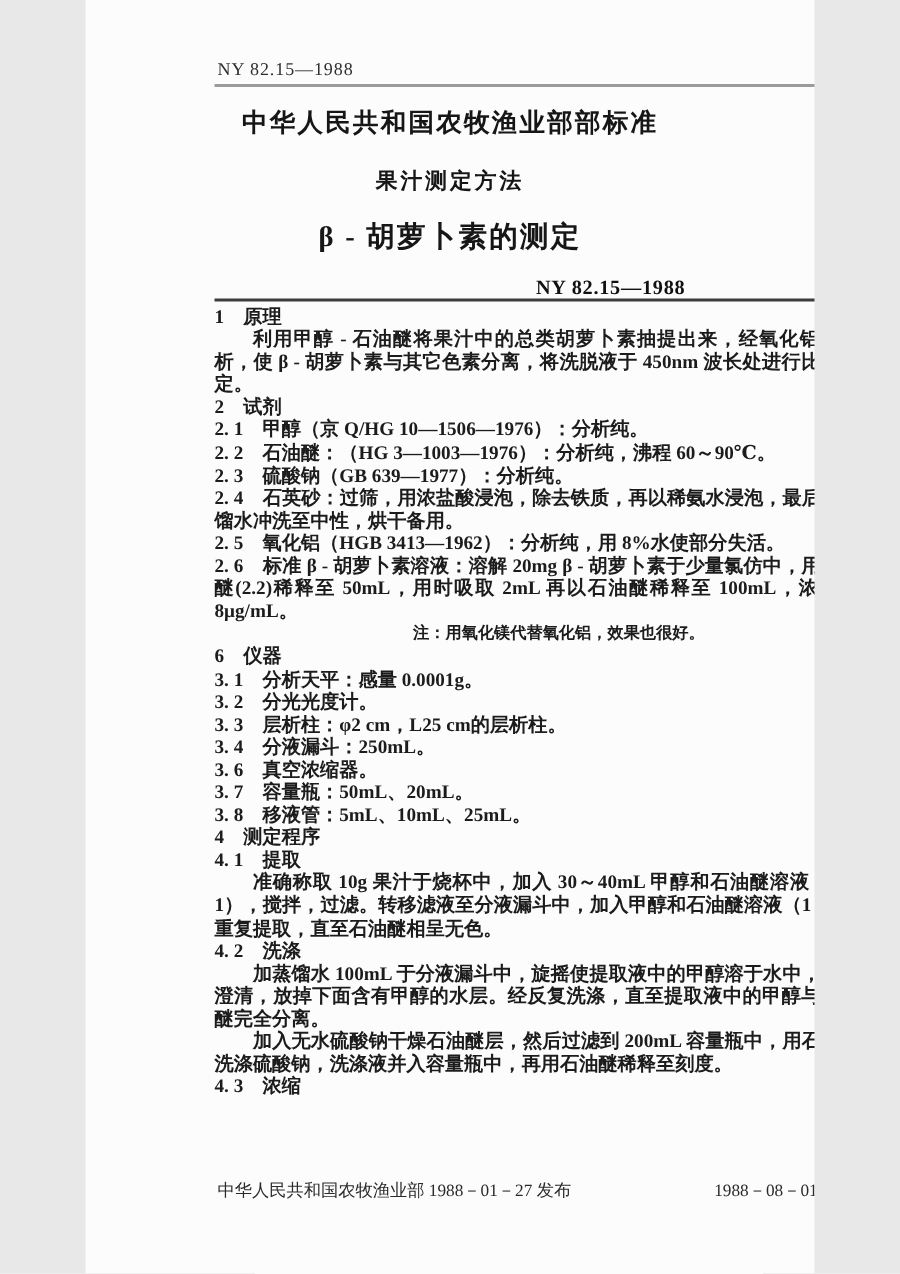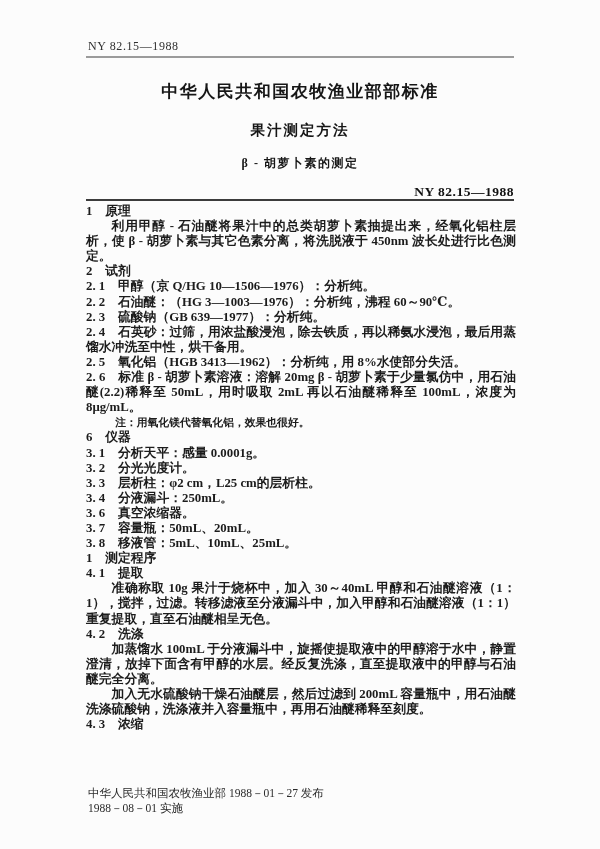--- a/index.html
+++ b/index.html
@@ -3,21 +3,21 @@
 <meta charset="utf-8">
 <style>
   html, body {
     margin: 0;
     padding: 0;
     background: #e8e8e8;
     font-family: "Liberation Serif", "DejaVu Serif", serif;
   }
   .page {
     position: relative;
-    width: 600px;
+    width: 486px;
     height: 849px;
     margin: 0 auto;
     background: #fcfcfc;
     color: #1d1d1d;
     overflow: hidden;
   }
   
   .doc-ref {
     position: absolute;
     left: 88px;
@@ -32,40 +32,40 @@
     left: 86px;
     top: 56px;
     width: 428px;
     height: 2px;
     background: #9b9b9b;
   }
   
   .title-block {
     position: absolute;
     left: 0;
-    top: 80px;
+    top: 70px;
     width: 100%;
     text-align: center;
   }
   .org-title {
     font-size: 17px;
     font-weight: 700;
     letter-spacing: 1.5px;
     color: #161616;
   }
   .subject-title {
     margin-top: 18px;
     font-size: 14.5px;
     font-weight: 700;
     letter-spacing: 2px;
     color: #161616;
   }
   .method-title {
     margin-top: 15px;
-    font-size: 12px;
+    font-size: 19px;
     font-weight: 700;
     letter-spacing: 1.5px;
     color: #161616;
   }
   
   .standard-no {
     position: absolute;
     top: 184px;
     right: 86px;
     font-size: 13.5px;
@@ -92,34 +92,33 @@
     font-weight: 700;
     line-height: 15.1px;
     text-align: justify;
     color: #1c1c1c;
   }
   .doc-body p { margin: 0; }
   .doc-body p.indent { text-indent: 2em; }
   .doc-body p.note {
     font-size: 10.8px;
     padding-left: 2.7em;
-    text-align: left;
+    text-align: center;
   }
   
   .footer {
     position: absolute;
     left: 88px;
     top: 786px;
     width: 426px;
     display: flex;
     justify-content: space-between;
     font-size: 11.5px;
     color: #2a2a2a;
     white-space: nowrap;
-    flex-direction: column;
   }
 </style>
 </head>
 <body>
 
 <div class="page">
 
   <div class="doc-ref">NY 82.15—1988</div>
 
   <div class="rule-top"></div>
@@ -146,21 +145,21 @@
       <p class="item">2. 6　标准 β - 胡萝卜素溶液：溶解 20mg β - 胡萝卜素于少量氯仿中，用石油醚(2.2)稀释至 50mL，用时吸取 2mL 再以石油醚稀释至 100mL，浓度为 8μg/mL。</p>
       <p class="note">注：用氧化镁代替氧化铝，效果也很好。</p>
       <p class="item">6　仪器</p>
       <p class="item">3. 1　分析天平：感量 0.0001g。</p>
       <p class="item">3. 2　分光光度计。</p>
       <p class="item">3. 3　层析柱：φ2 cm，L25 cm的层析柱。</p>
       <p class="item">3. 4　分液漏斗：250mL。</p>
       <p class="item">3. 6　真空浓缩器。</p>
       <p class="item">3. 7　容量瓶：50mL、20mL。</p>
       <p class="item">3. 8　移液管：5mL、10mL、25mL。</p>
-      <p class="item">1　测定程序</p>
+      <p class="item">4　测定程序</p>
       <p class="item">4. 1　提取</p>
       <p class="indent">准确称取 10g 果汁于烧杯中，加入 30～40mL 甲醇和石油醚溶液（1：1），搅拌，过滤。转移滤液至分液漏斗中，加入甲醇和石油醚溶液（1：1）重复提取，直至石油醚相呈无色。</p>
       <p class="item">4. 2　洗涤</p>
       <p class="indent">加蒸馏水 100mL 于分液漏斗中，旋摇使提取液中的甲醇溶于水中，静置澄清，放掉下面含有甲醇的水层。经反复洗涤，直至提取液中的甲醇与石油醚完全分离。</p>
       <p class="indent">加入无水硫酸钠干燥石油醚层，然后过滤到 200mL 容量瓶中，用石油醚洗涤硫酸钠，洗涤液并入容量瓶中，再用石油醚稀释至刻度。</p>
       <p class="item">4. 3　浓缩</p>
     </div>
 
   <div class="footer">
     <span>中华人民共和国农牧渔业部 1988－01－27 发布</span>

